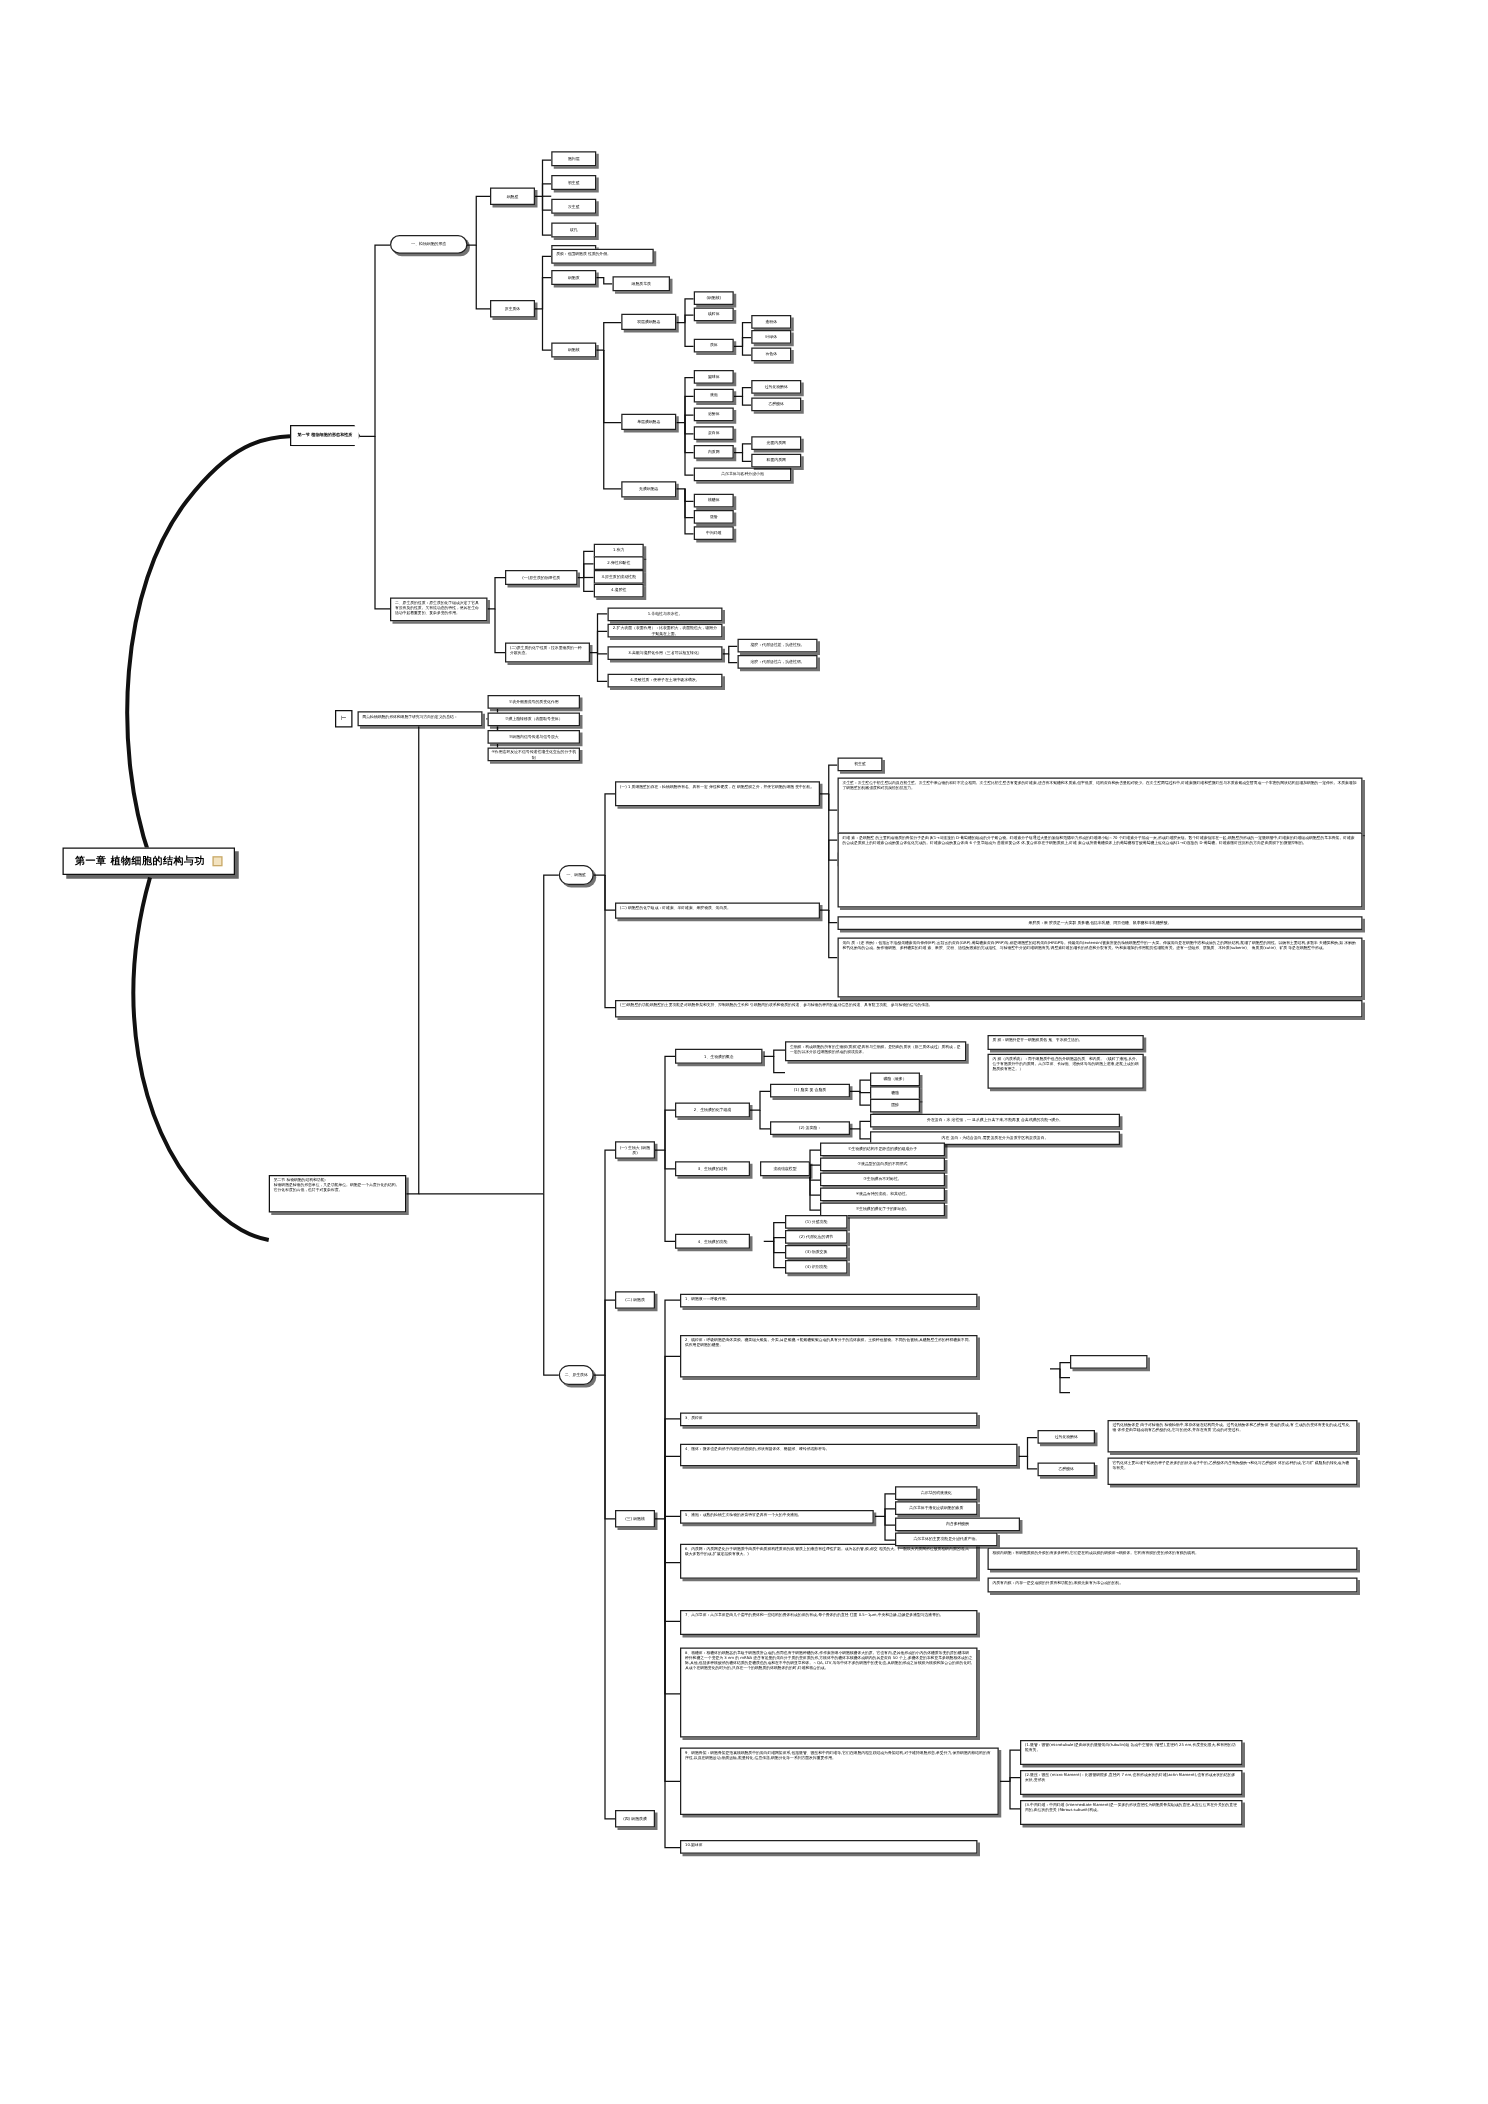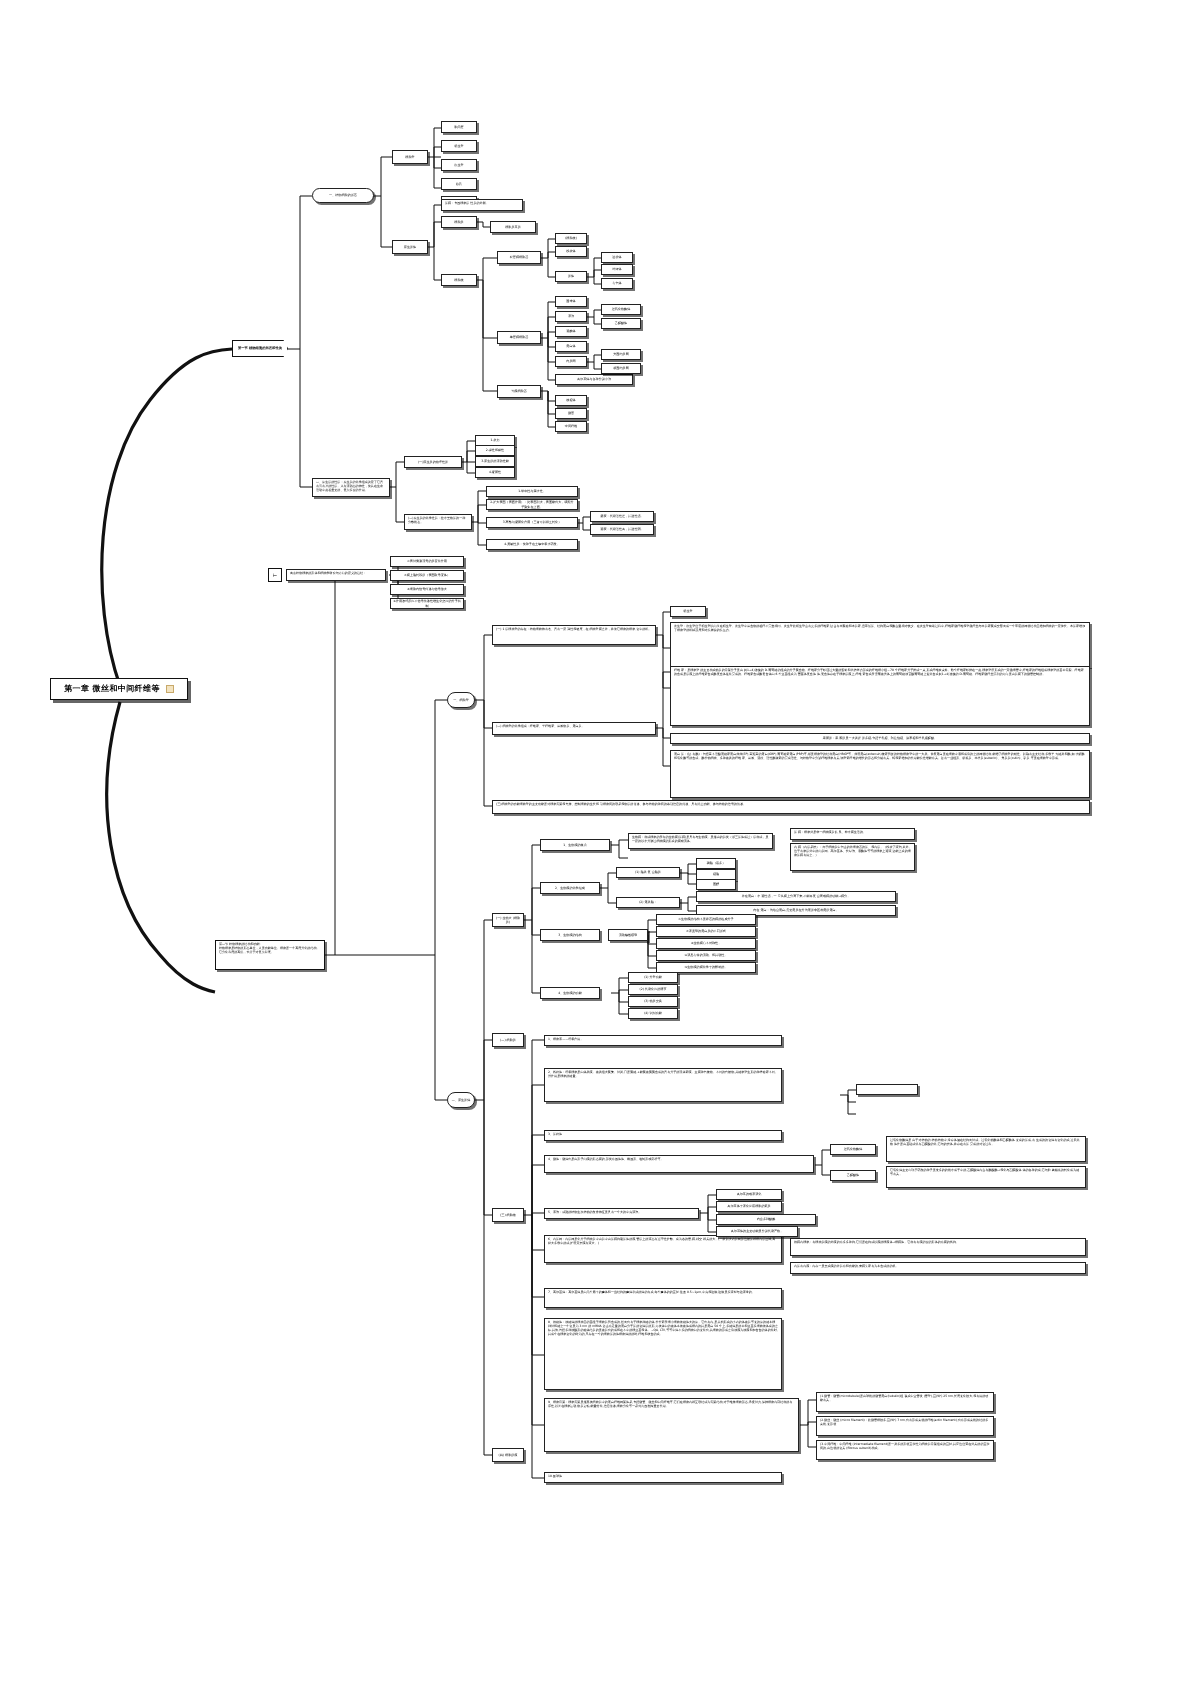--- a/index.html
+++ b/index.html
@@ -156,21 +156,21 @@
       <path d="M708 1213 L 708 1207 L 716 1207"></path>
       <path d="M708 1213 L 708 1220 L 716 1220"></path>
       <path d="M708 1213 L 708 1232 L 716 1232"></path>
       <path d="M800 1425 L 808 1425 L 808 1400 L 816 1400"></path>
       <path d="M808 1425 L 808 1422 L 816 1422"></path>
       <path d="M808 1425 L 808 1447 L 816 1447"></path>
     </g>
   </svg>
 
   <div class="node root" style="left:50px;top:678px;width:138px;height:22px;">
-    <span>第一章  微丝和中间纤维等</span>
+    <span>第一章  植物细胞的结构与功</span>
     <span class="icon-badge"></span>
   </div>
 
   <div class="node sec" style="left:232px;top:340px;width:56px;height:17px;clip-path:polygon(0 0,92% 0,100% 50%,92% 100%,0 100%);">
     <span style="font-size:3.3px">第一节  植物细胞的形态和性质</span>
   </div>
 
   <div class="node sec para" style="left:215px;top:940px;width:110px;height:30px;white-space:pre-line;font-weight:normal;">
     <span>第二节  植物细胞的结构和功能:
 植物细胞是植物的形态单位，又是功能单位。细胞是一个高度分化的结构。它分化程度的高低，也符于对复杂程度。</span>

